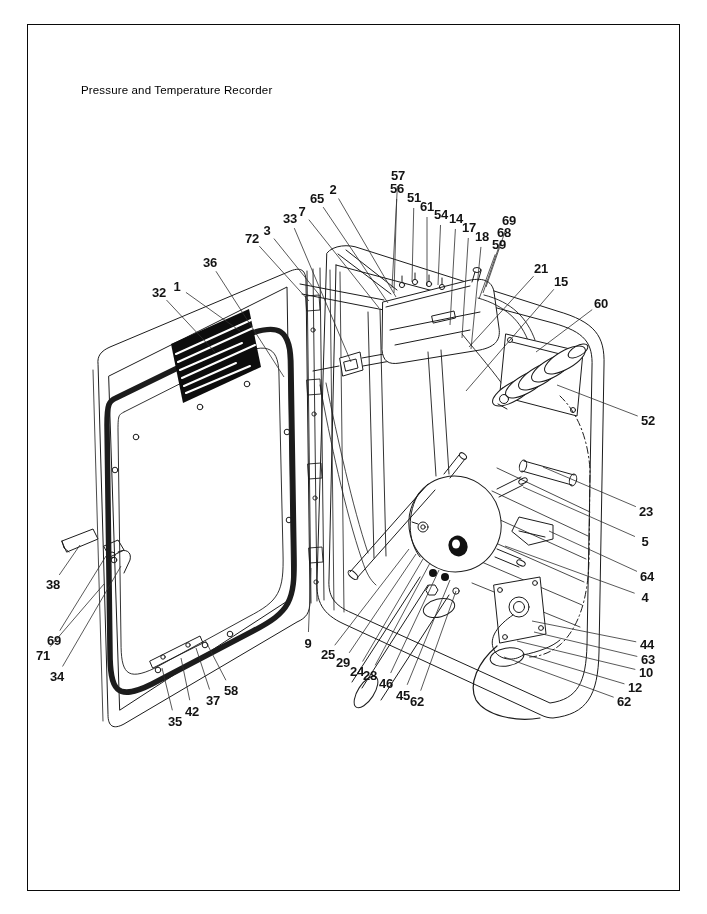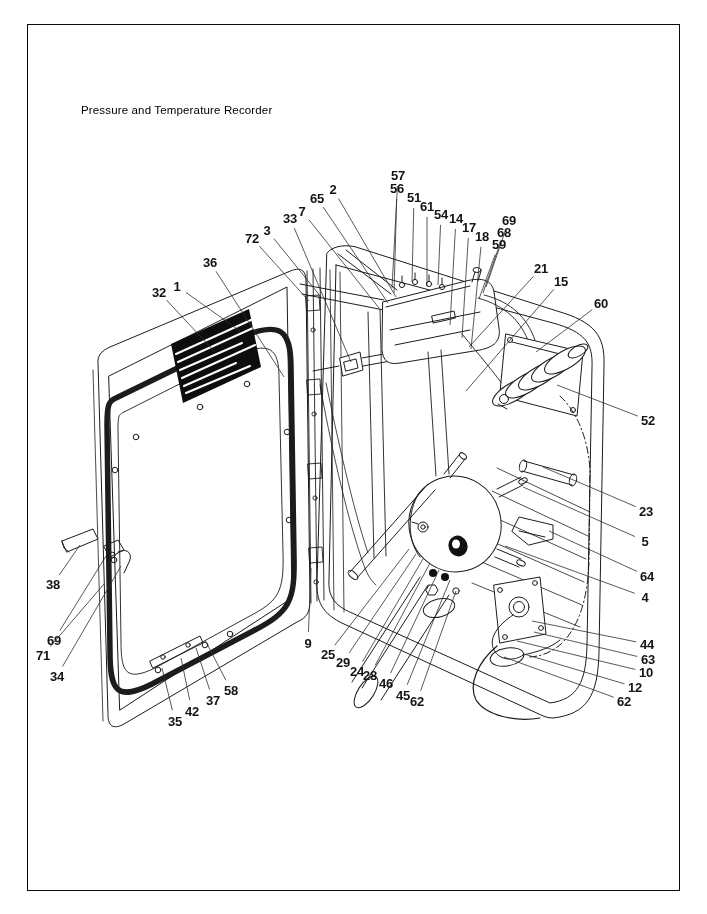--- a/index.html
+++ b/index.html
@@ -9,21 +9,20 @@
     font-family:"Liberation Sans", sans-serif; overflow:hidden;
   }
   .page-border {
     position:absolute; left:27px; top:24px; width:651px; height:865px;
     border:1.5px solid #0a0a0a;
   }
   .figure-title {
     position:absolute; left:81px; top:84px;
     font-size:11.5px; font-weight:400; color:#000; letter-spacing:0.15px;
     white-space:nowrap;
-    margin-top:20px;
   }
   svg.figure { position:absolute; left:0; top:0; }
   #art { stroke:var(--ink); }
   .callout {
     font-family:"Liberation Sans", sans-serif;
     font-size:13px; font-weight:bold; fill:#141414; letter-spacing:-0.3px;
   }
   .leader { stroke:#2e2e2e; stroke-width:0.8; }
 </style>
 </head>

